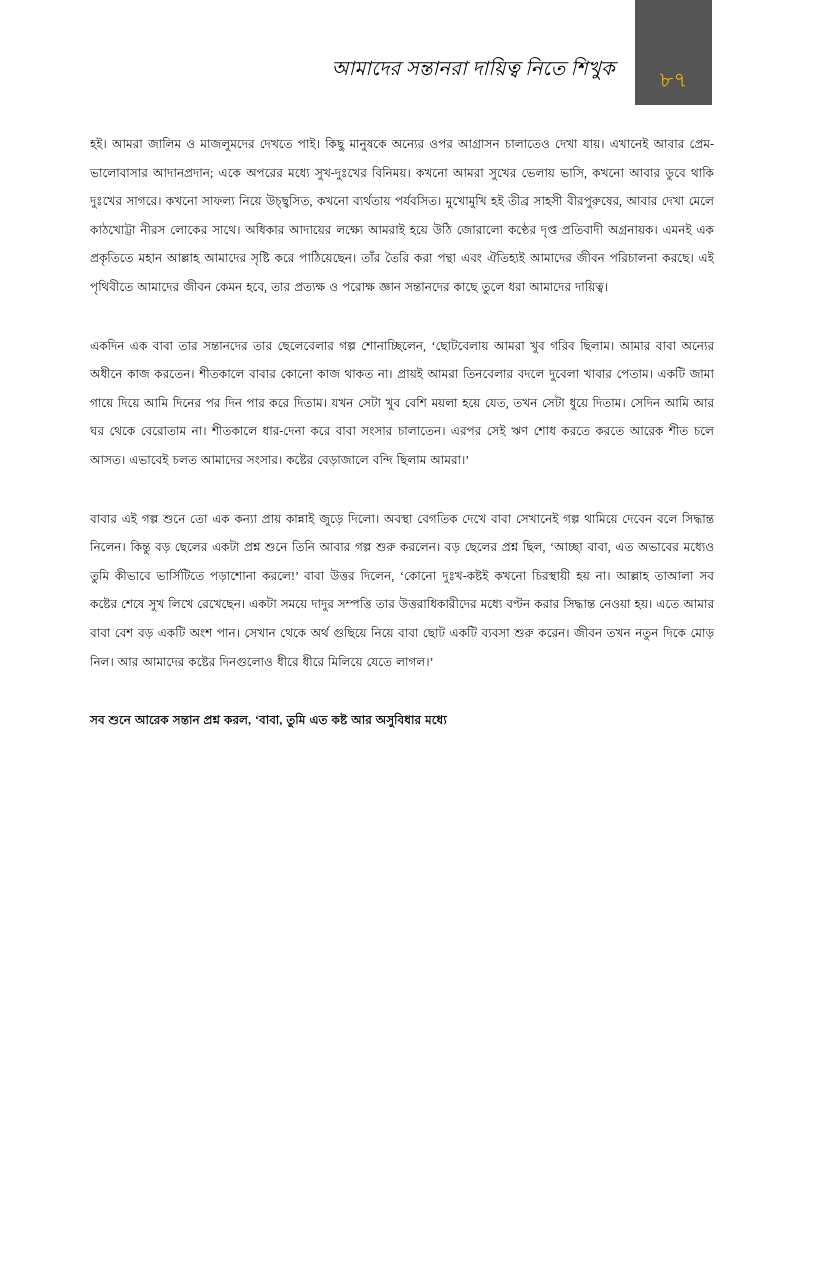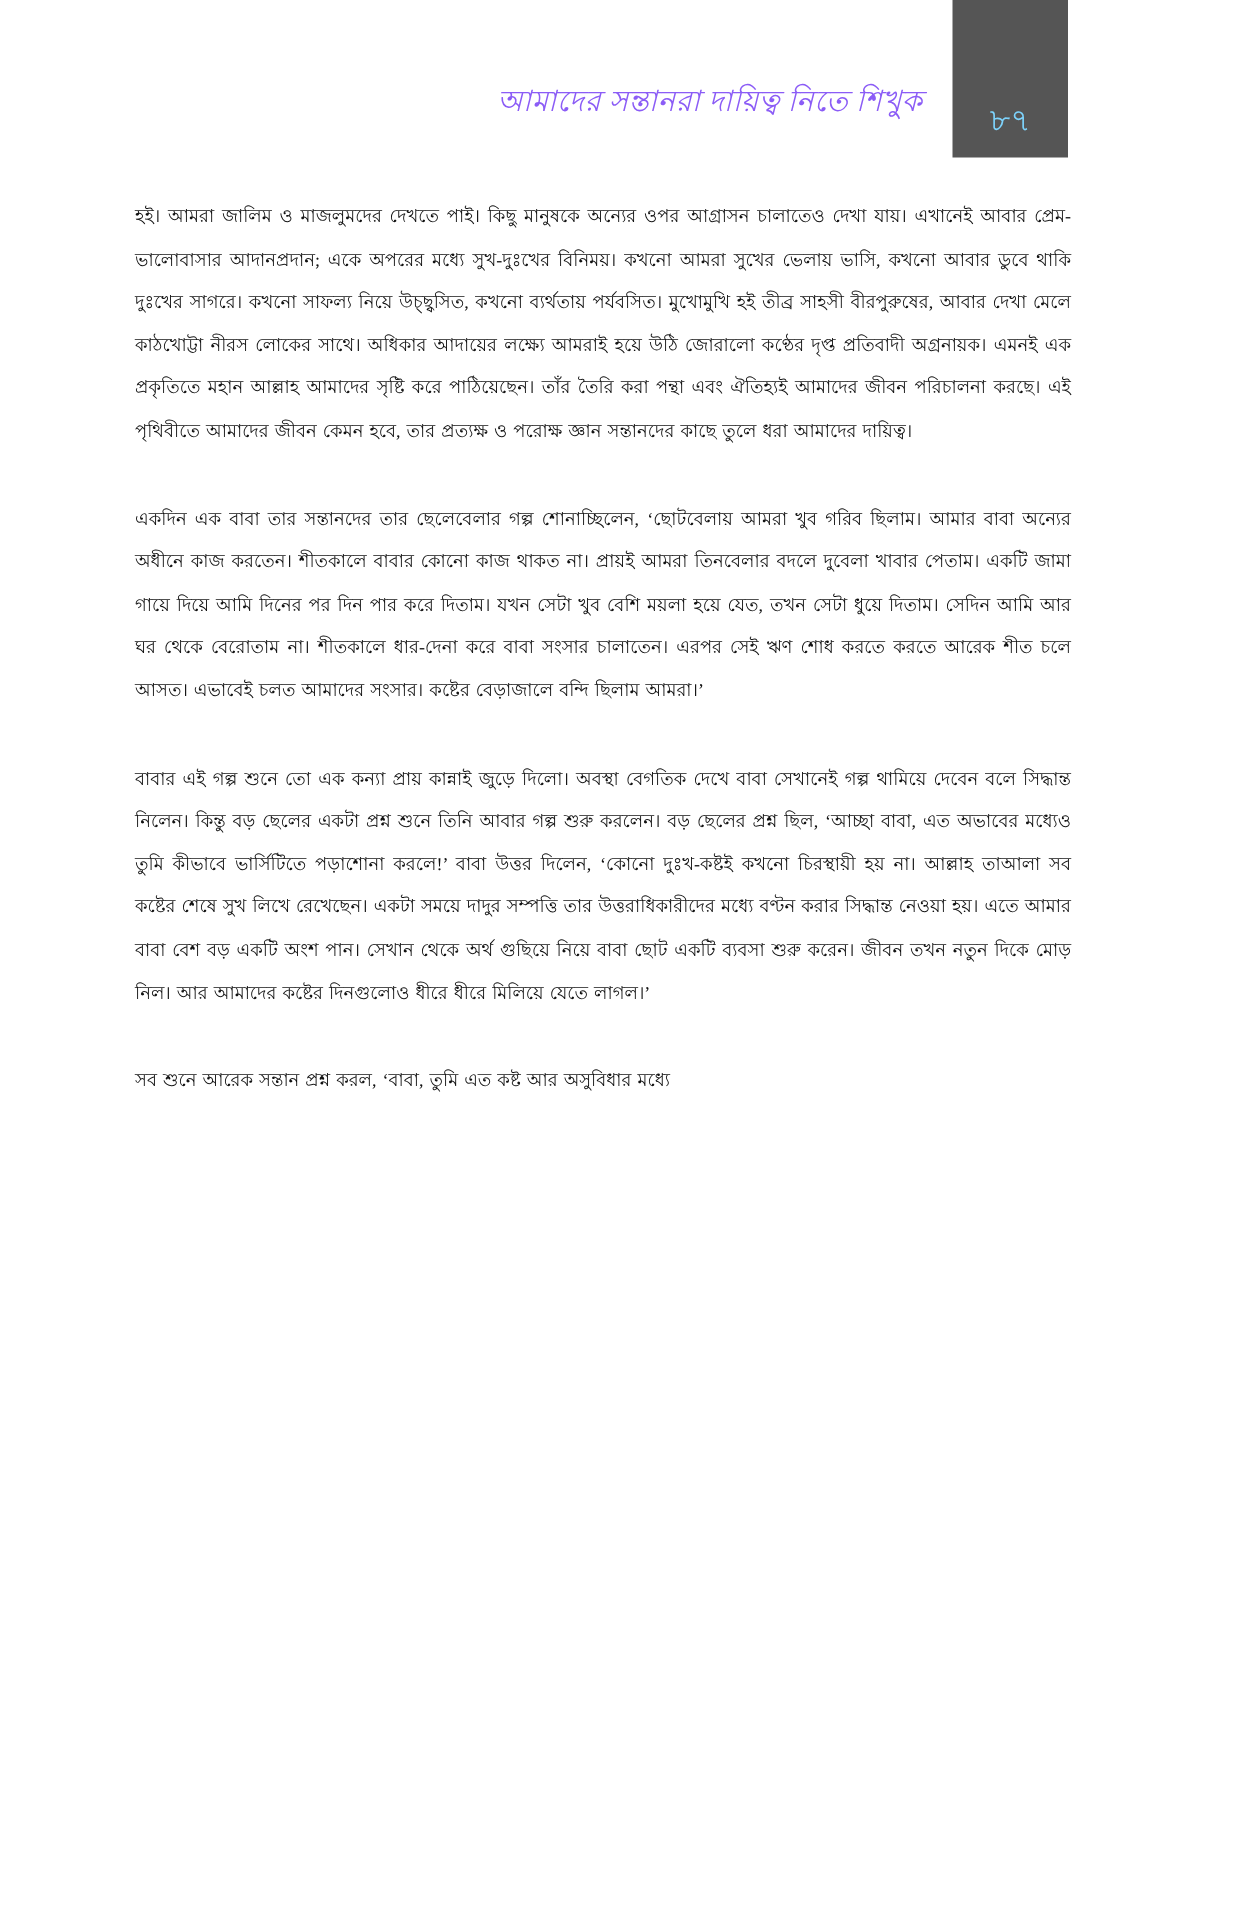--- a/index.html
+++ b/index.html
@@ -31,39 +31,39 @@
   .header-title {
     position: absolute;
     left: 90px;
     top: 57px;
     width: 525px;
     text-align: right;
     font-family: "Liberation Serif", "DejaVu Serif", serif;
     font-style: italic;
     font-size: 19.5px;
     letter-spacing: 0.3px;
-    color: #8b5cf6;
+    color: #000000;
     white-space: nowrap;
     line-height: 1.2;
   }
   .page-number-box {
     position: absolute;
     left: 635px;
     top: 0;
     width: 77px;
     height: 105px;
     background: #555555;
   }
   .page-number {
     position: absolute;
     left: 0;
     right: 0;
     bottom: 14px;
     text-align: center;
-    color: #7dd3fc;
+    color: #eab308;
     font-family: "Liberation Serif", "DejaVu Serif", serif;
     font-size: 21px;
     line-height: 1;
   }
 
   
   .body-text {
     position: absolute;
     left: 90px;
     top: 130px;
@@ -74,20 +74,21 @@
     text-align: justify;
     text-justify: inter-word;
     font-family: "Liberation Serif", "DejaVu Serif", serif;
     font-size: 12px;
     line-height: 28.6px;
     color: #111111;
     word-spacing: 1px;
   }
   .para:last-child {
     margin-bottom: 0;
+    font-weight: bold;
   }
 </style>
 </head>
 <body>
 
 <div class="page">
 
   <div class="page-header">
     <div class="header-title">আমাদের সন্তানরা দায়িত্ব নিতে শিখুক</div>
     <div class="page-number-box">

